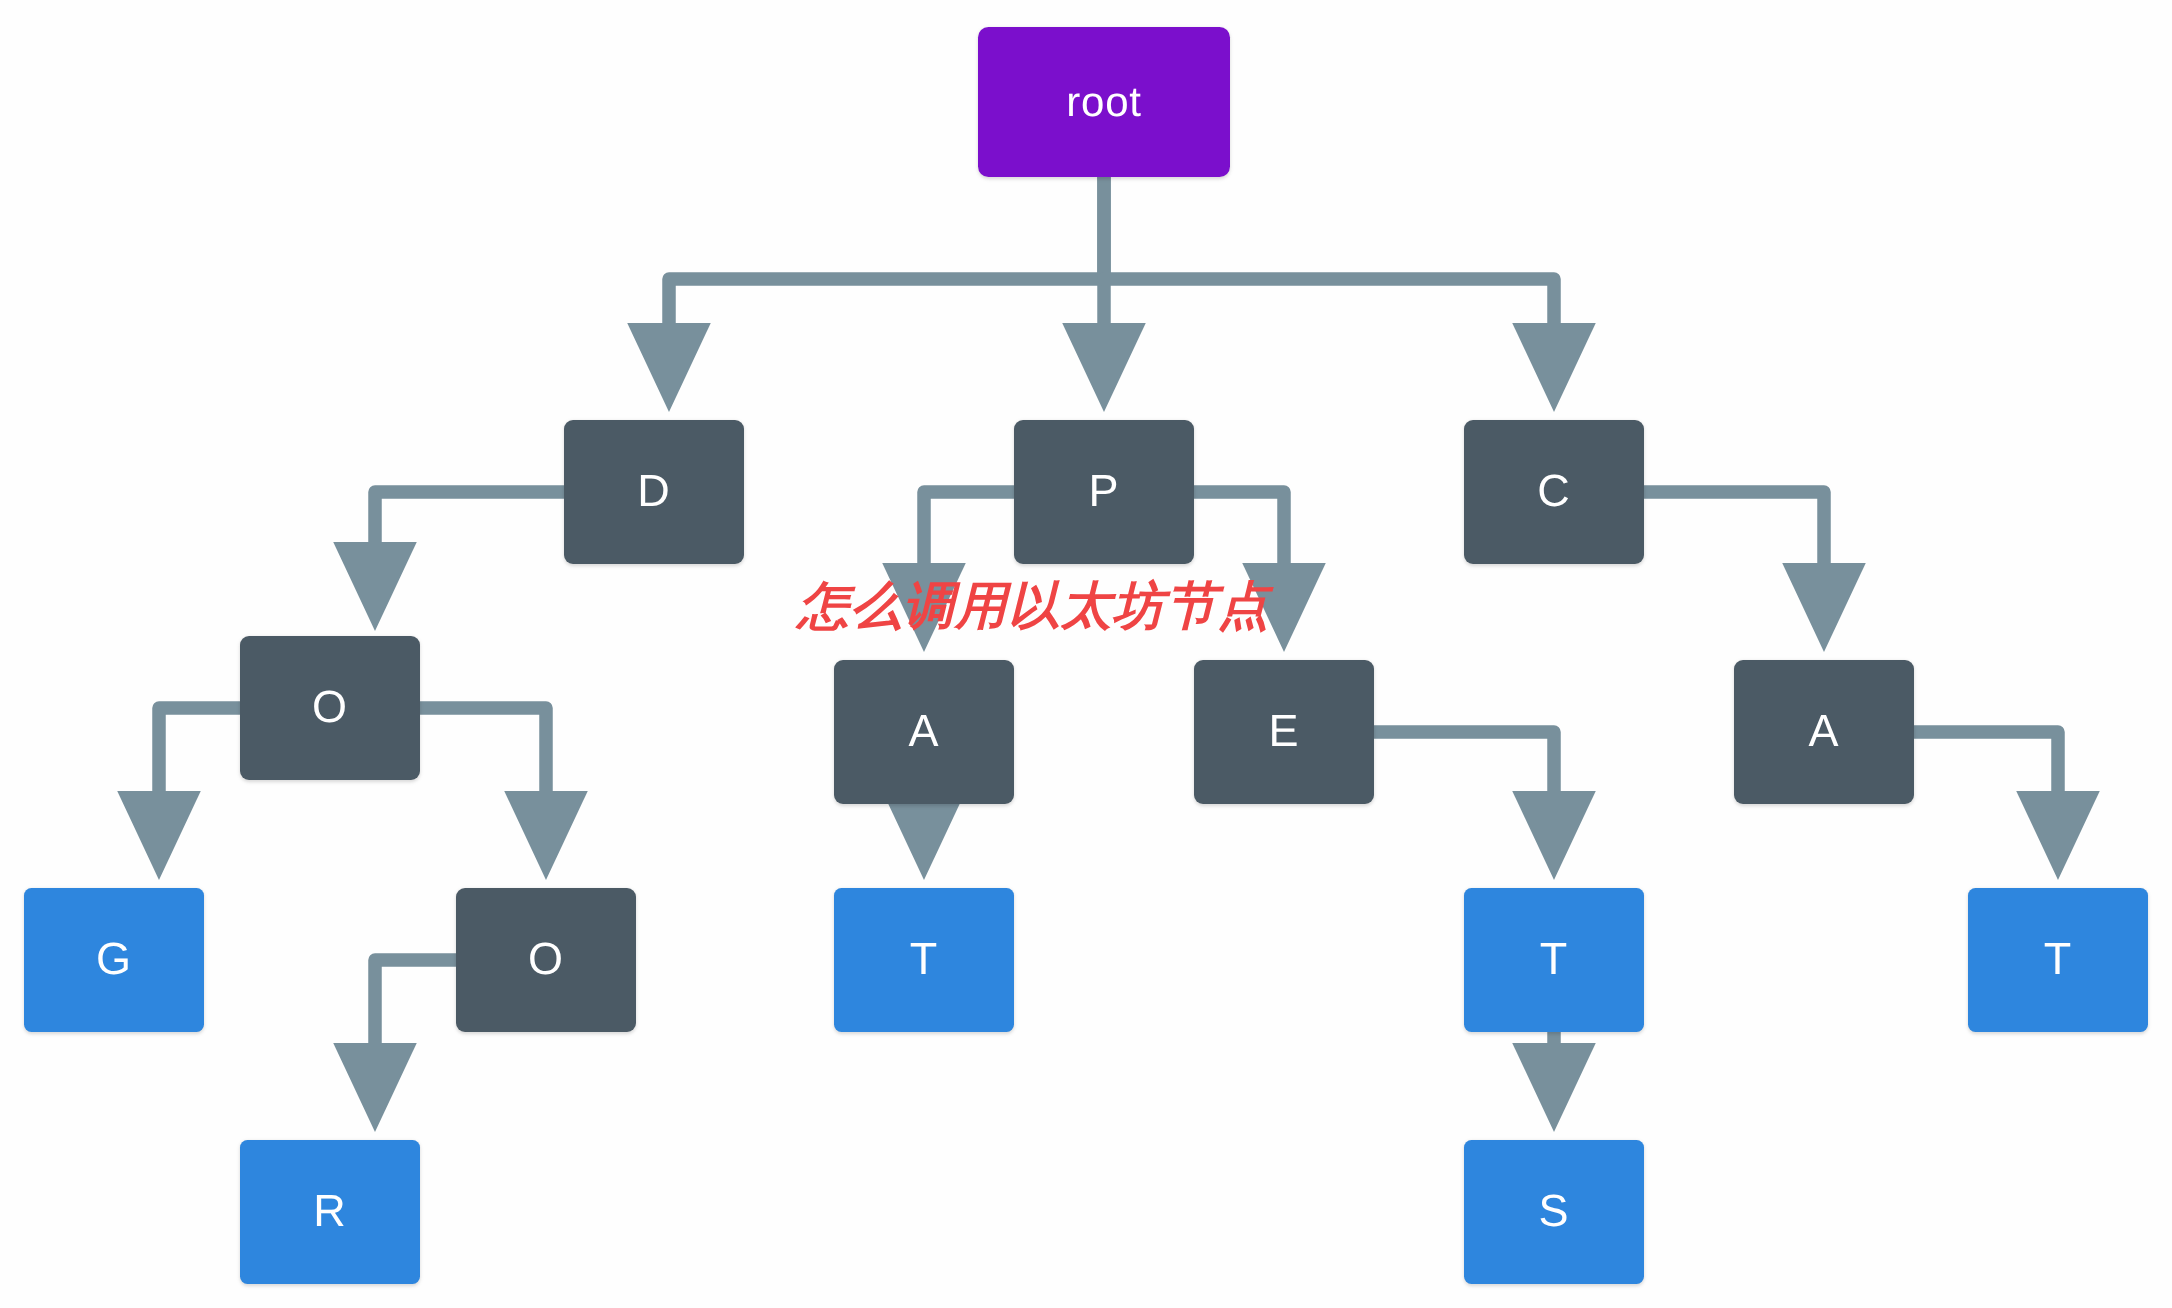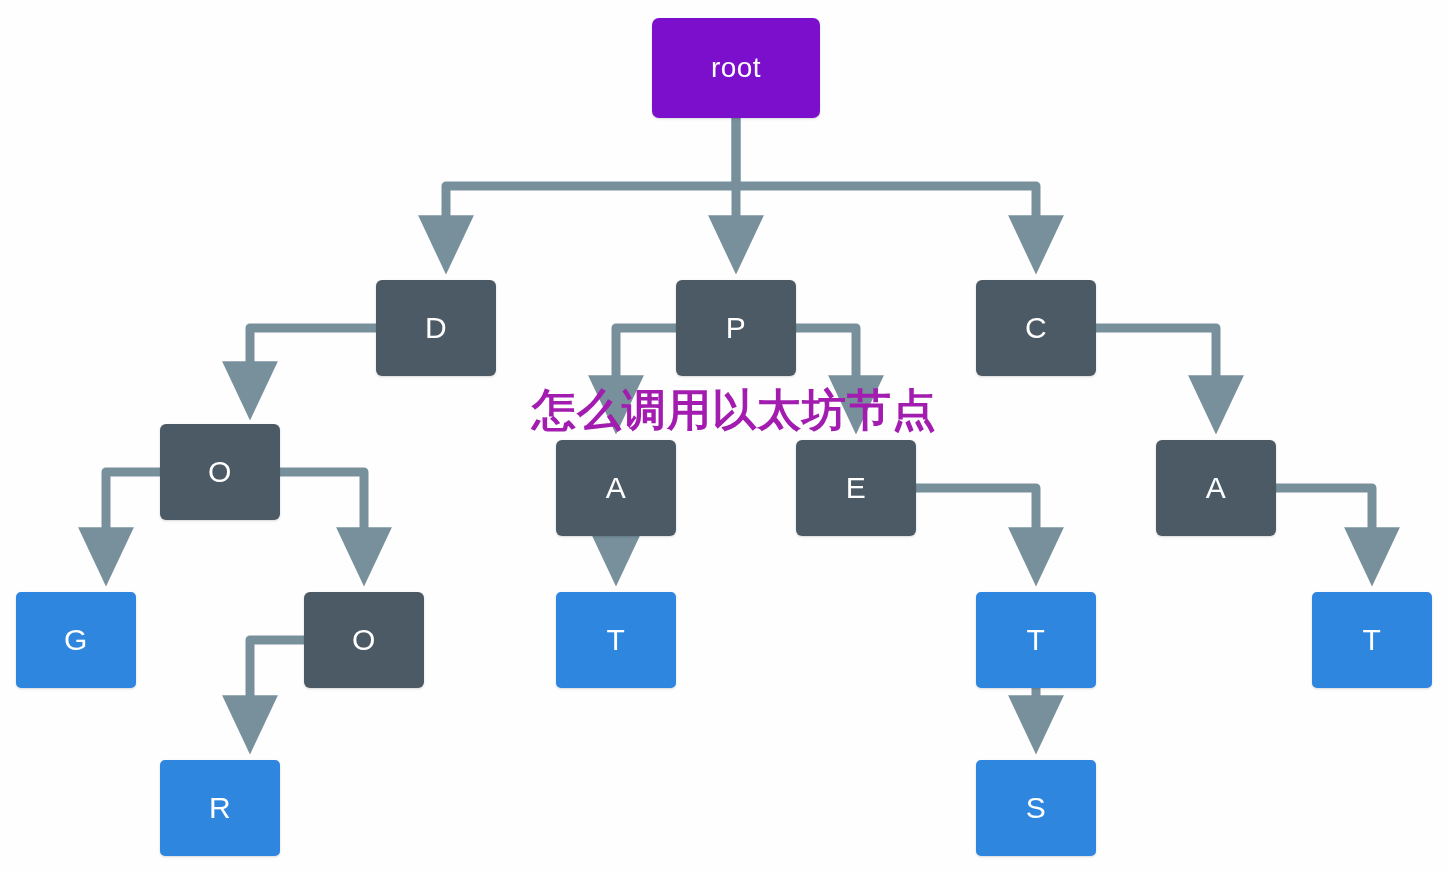--- a/index.html
+++ b/index.html
@@ -135,15 +135,15 @@
         <span>T</span>
       </div>
       <div class="node leaf" style="left: 160px; top: 760px; width: 120px; height: 96px; background: rgb(46, 134, 222); color: rgb(255, 255, 255);">
         <span>R</span>
       </div>
       <div class="node leaf" style="left: 976px; top: 760px; width: 120px; height: 96px; background: rgb(46, 134, 222); color: rgb(255, 255, 255);">
         <span>S</span>
       </div>
     </div>
 
-  <div class="overlay-text" style="left: 532px; top: 381px; color: #a21caf; font-size: 44px;">怎么调用以太坊节点</div>
+  <div class="overlay-text" style="left: 532px; top: 381px; color: #ef4444; font-size: 34px; font-style: italic;">怎么调用以太坊节点</div>
 
 </div>
 
 </body></html>

